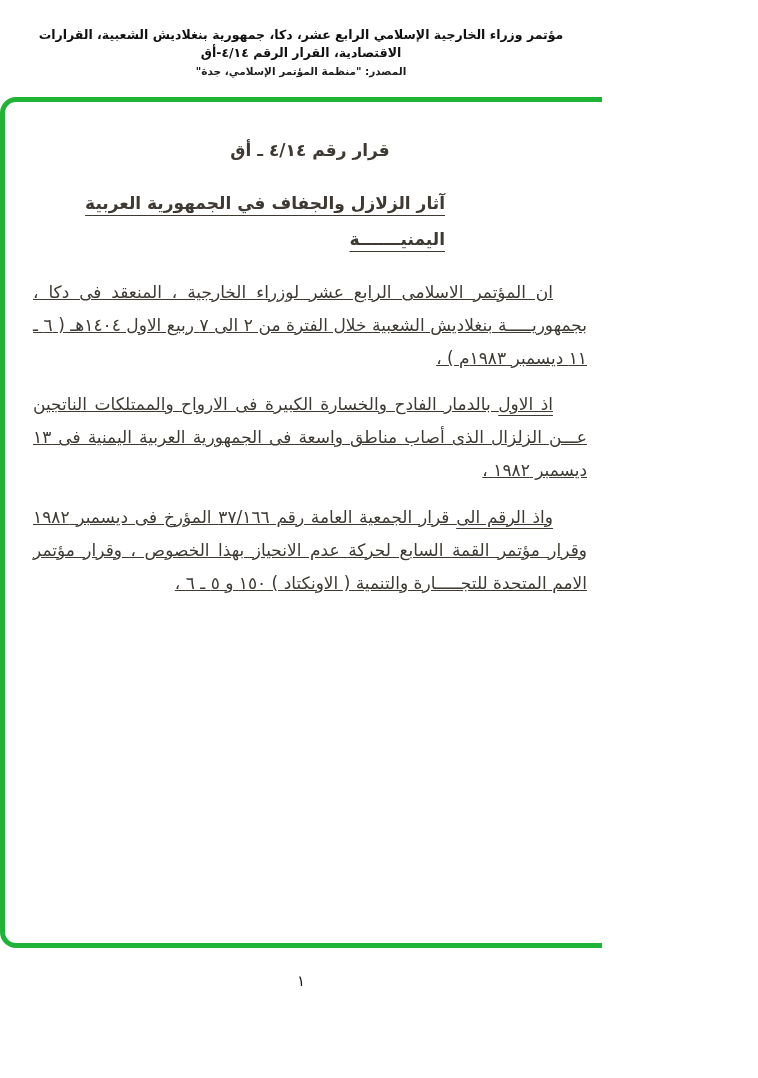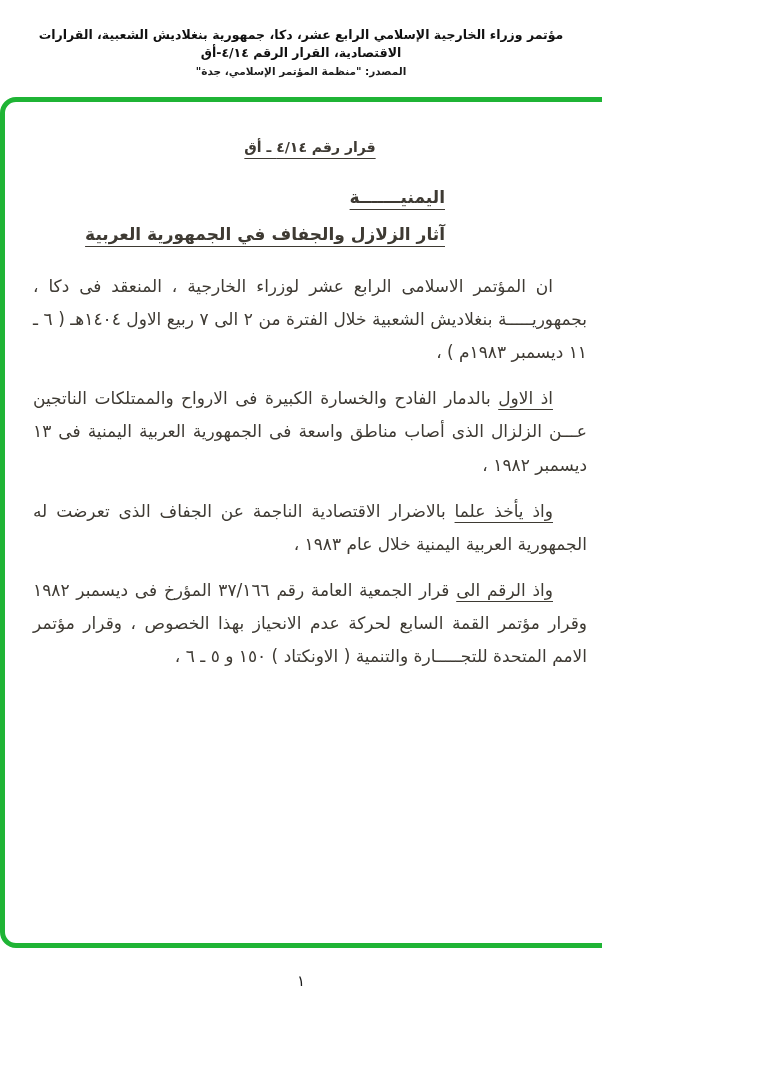--- a/index.html
+++ b/index.html
@@ -46,37 +46,36 @@
   }
   .doc{
     direction:rtl;
     font-size:17px;
     color:var(--ink);
     line-height:1.95;
   }
   .doc-title{
     margin:8px 0 20px;
     text-align:center;
-    font-size:14px;
+    font-size:17px;
     font-weight:bold;
-    text-decoration:underline;
     text-underline-offset:6px;
   }
   .doc-subtitle{
     text-align:right;
     margin:0 142px 0 0;
   }
   .sub-line{
     font-weight:bold;
     text-decoration:underline;
     text-underline-offset:6px;
     line-height:1.9;
   }
   .sub-line + .sub-line{margin-top:4px;}
-  .doc-body{margin-top:20px;}
+  .doc-body{margin-top:20px;text-decoration:underline;}
   .para{
     margin:0 0 13px;
     text-align:justify;
     text-indent:34px;
   }
   .para .lead{
     text-decoration:underline;
     text-underline-offset:5px;
   }
   
@@ -96,30 +95,29 @@
     <div class="header-line1">مؤتمر وزراء الخارجية الإسلامي الرابع عشر، دكا، جمهورية بنغلاديش الشعبية، القرارات الاقتصادية، القرار الرقم ٤/١٤-أق</div>
     <div class="header-line2">المصدر: "منظمة المؤتمر الإسلامي، جدة"</div>
   </header>
 
   <div class="scan-frame">
     <div class="doc">
 
       <h1 class="doc-title">قرار رقم ٤/١٤ ـ أق</h1>
 
       <div class="doc-subtitle">
+        <div class="sub-line">آثار الزلازل والجفاف في الجمهورية العربية</div>
         <div class="sub-line">اليمنيـــــــة</div>
-        <div class="sub-line">آثار الزلازل والجفاف في الجمهورية العربية</div>
       </div>
 
       <div class="doc-body">
   <p class="para"><span class="lead"></span><span>ان المؤتمر الاسلامى الرابع عشر لوزراء الخارجية ، المنعقد فى دكا ، بجمهوريـــــة بنغلاديش الشعبية خلال الفترة من ٢ الى ٧ ربيع الاول ١٤٠٤هـ ( ٦ ـ ١١ ديسمبر ١٩٨٣م ) ،</span></p>
 
   <p class="para"><span class="lead">اذ الاول</span><span> بالدمار الفادح والخسارة الكبيرة فى الارواح والممتلكات الناتجين عـــن الزلزال الذى أصاب مناطق واسعة فى الجمهورية العربية اليمنية فى ١٣ ديسمبر ١٩٨٢ ،</span></p>
 
-  <p class="para"><span class="lead">واذ يأخذ علما</span><span> بالاضرار الاقتصادية الناجمة عن الجفاف الذى تعرضت له الجمهورية العربية اليمنية خلال عام ١٩٨٣ ،</span></p>
 
   <p class="para"><span class="lead">واذ الرقم الى</span><span> قرار الجمعية العامة رقم ٣٧/١٦٦ المؤرخ فى ديسمبر ١٩٨٢ وقرار مؤتمر القمة السابع لحركة عدم الانحياز بهذا الخصوص ، وقرار مؤتمر الامم المتحدة للتجـــــارة والتنمية ( الاونكتاد ) ١٥٠ و ٥ ـ ٦ ،</span></p>
 
 
 
 </div>
 
     </div>
   </div>
 

